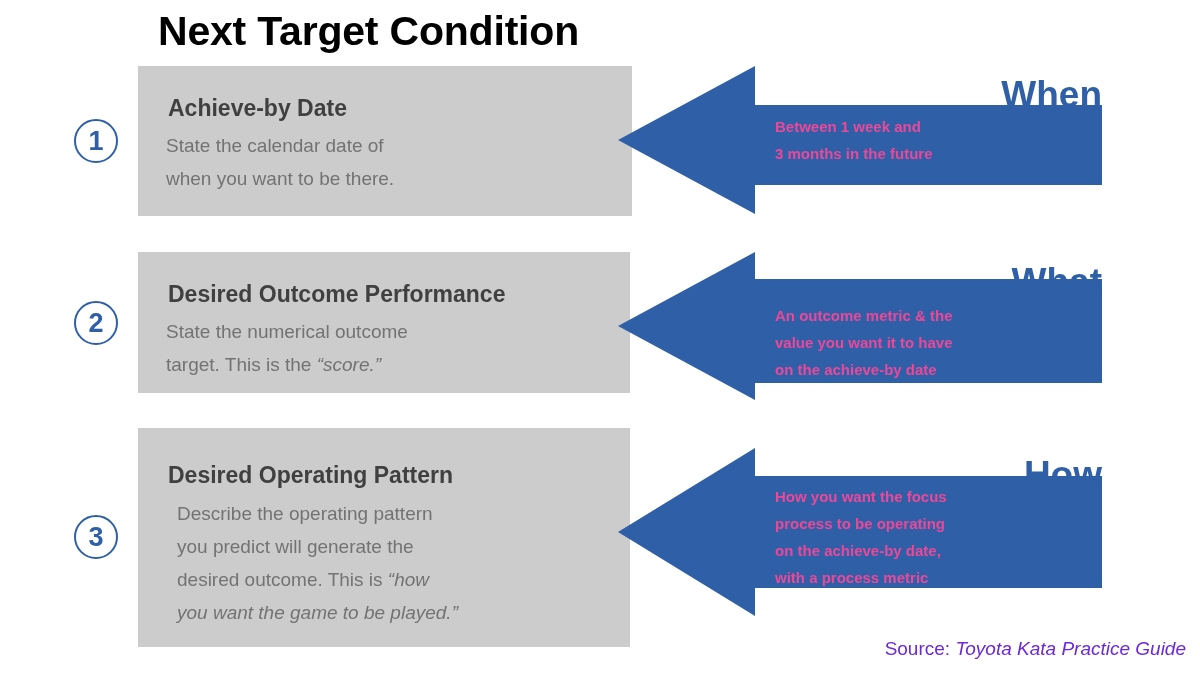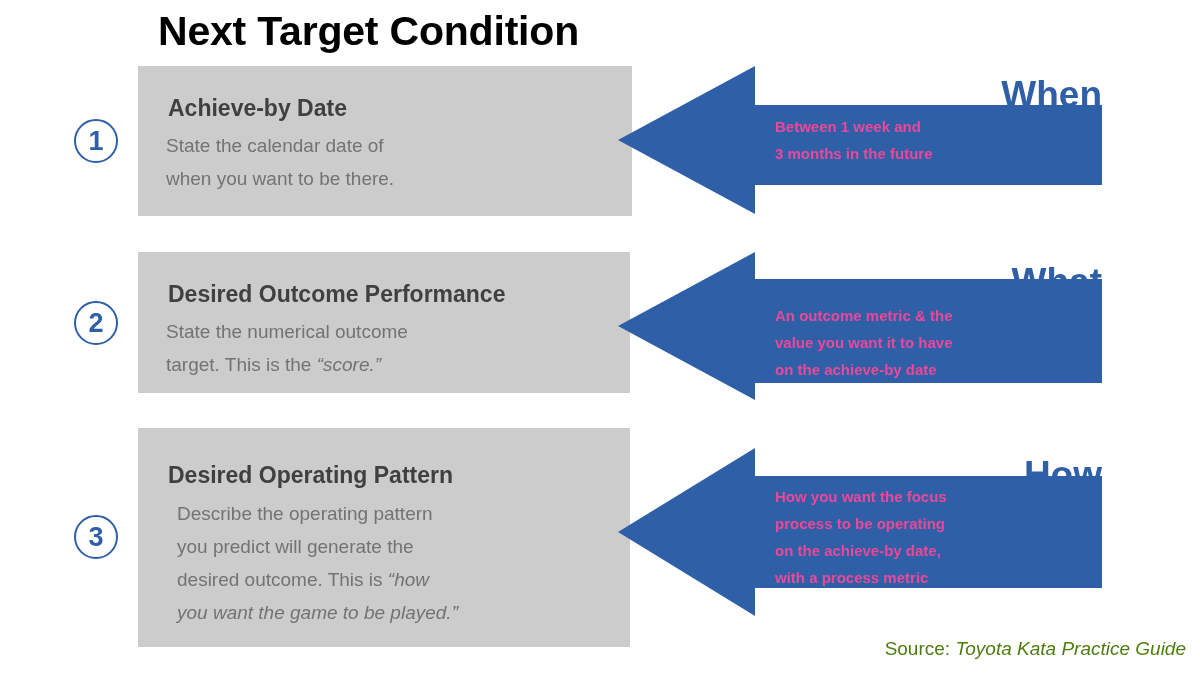--- a/index.html
+++ b/index.html
@@ -90,21 +90,21 @@
     font-size: 15px;
     line-height: 27px;
   }
 
   
   #source-note {
     position: absolute;
     right: 14px;
     top: 638px;
     font-size: 19px;
-    color: #4d7c0f;
+    color: #6d28d9;
     white-space: nowrap;
     margin-left: 40px;
   }
   #source-note .src-title { font-style: italic; }
 </style>
 </head>
 <body>
 
 <div id="canvas">
 

